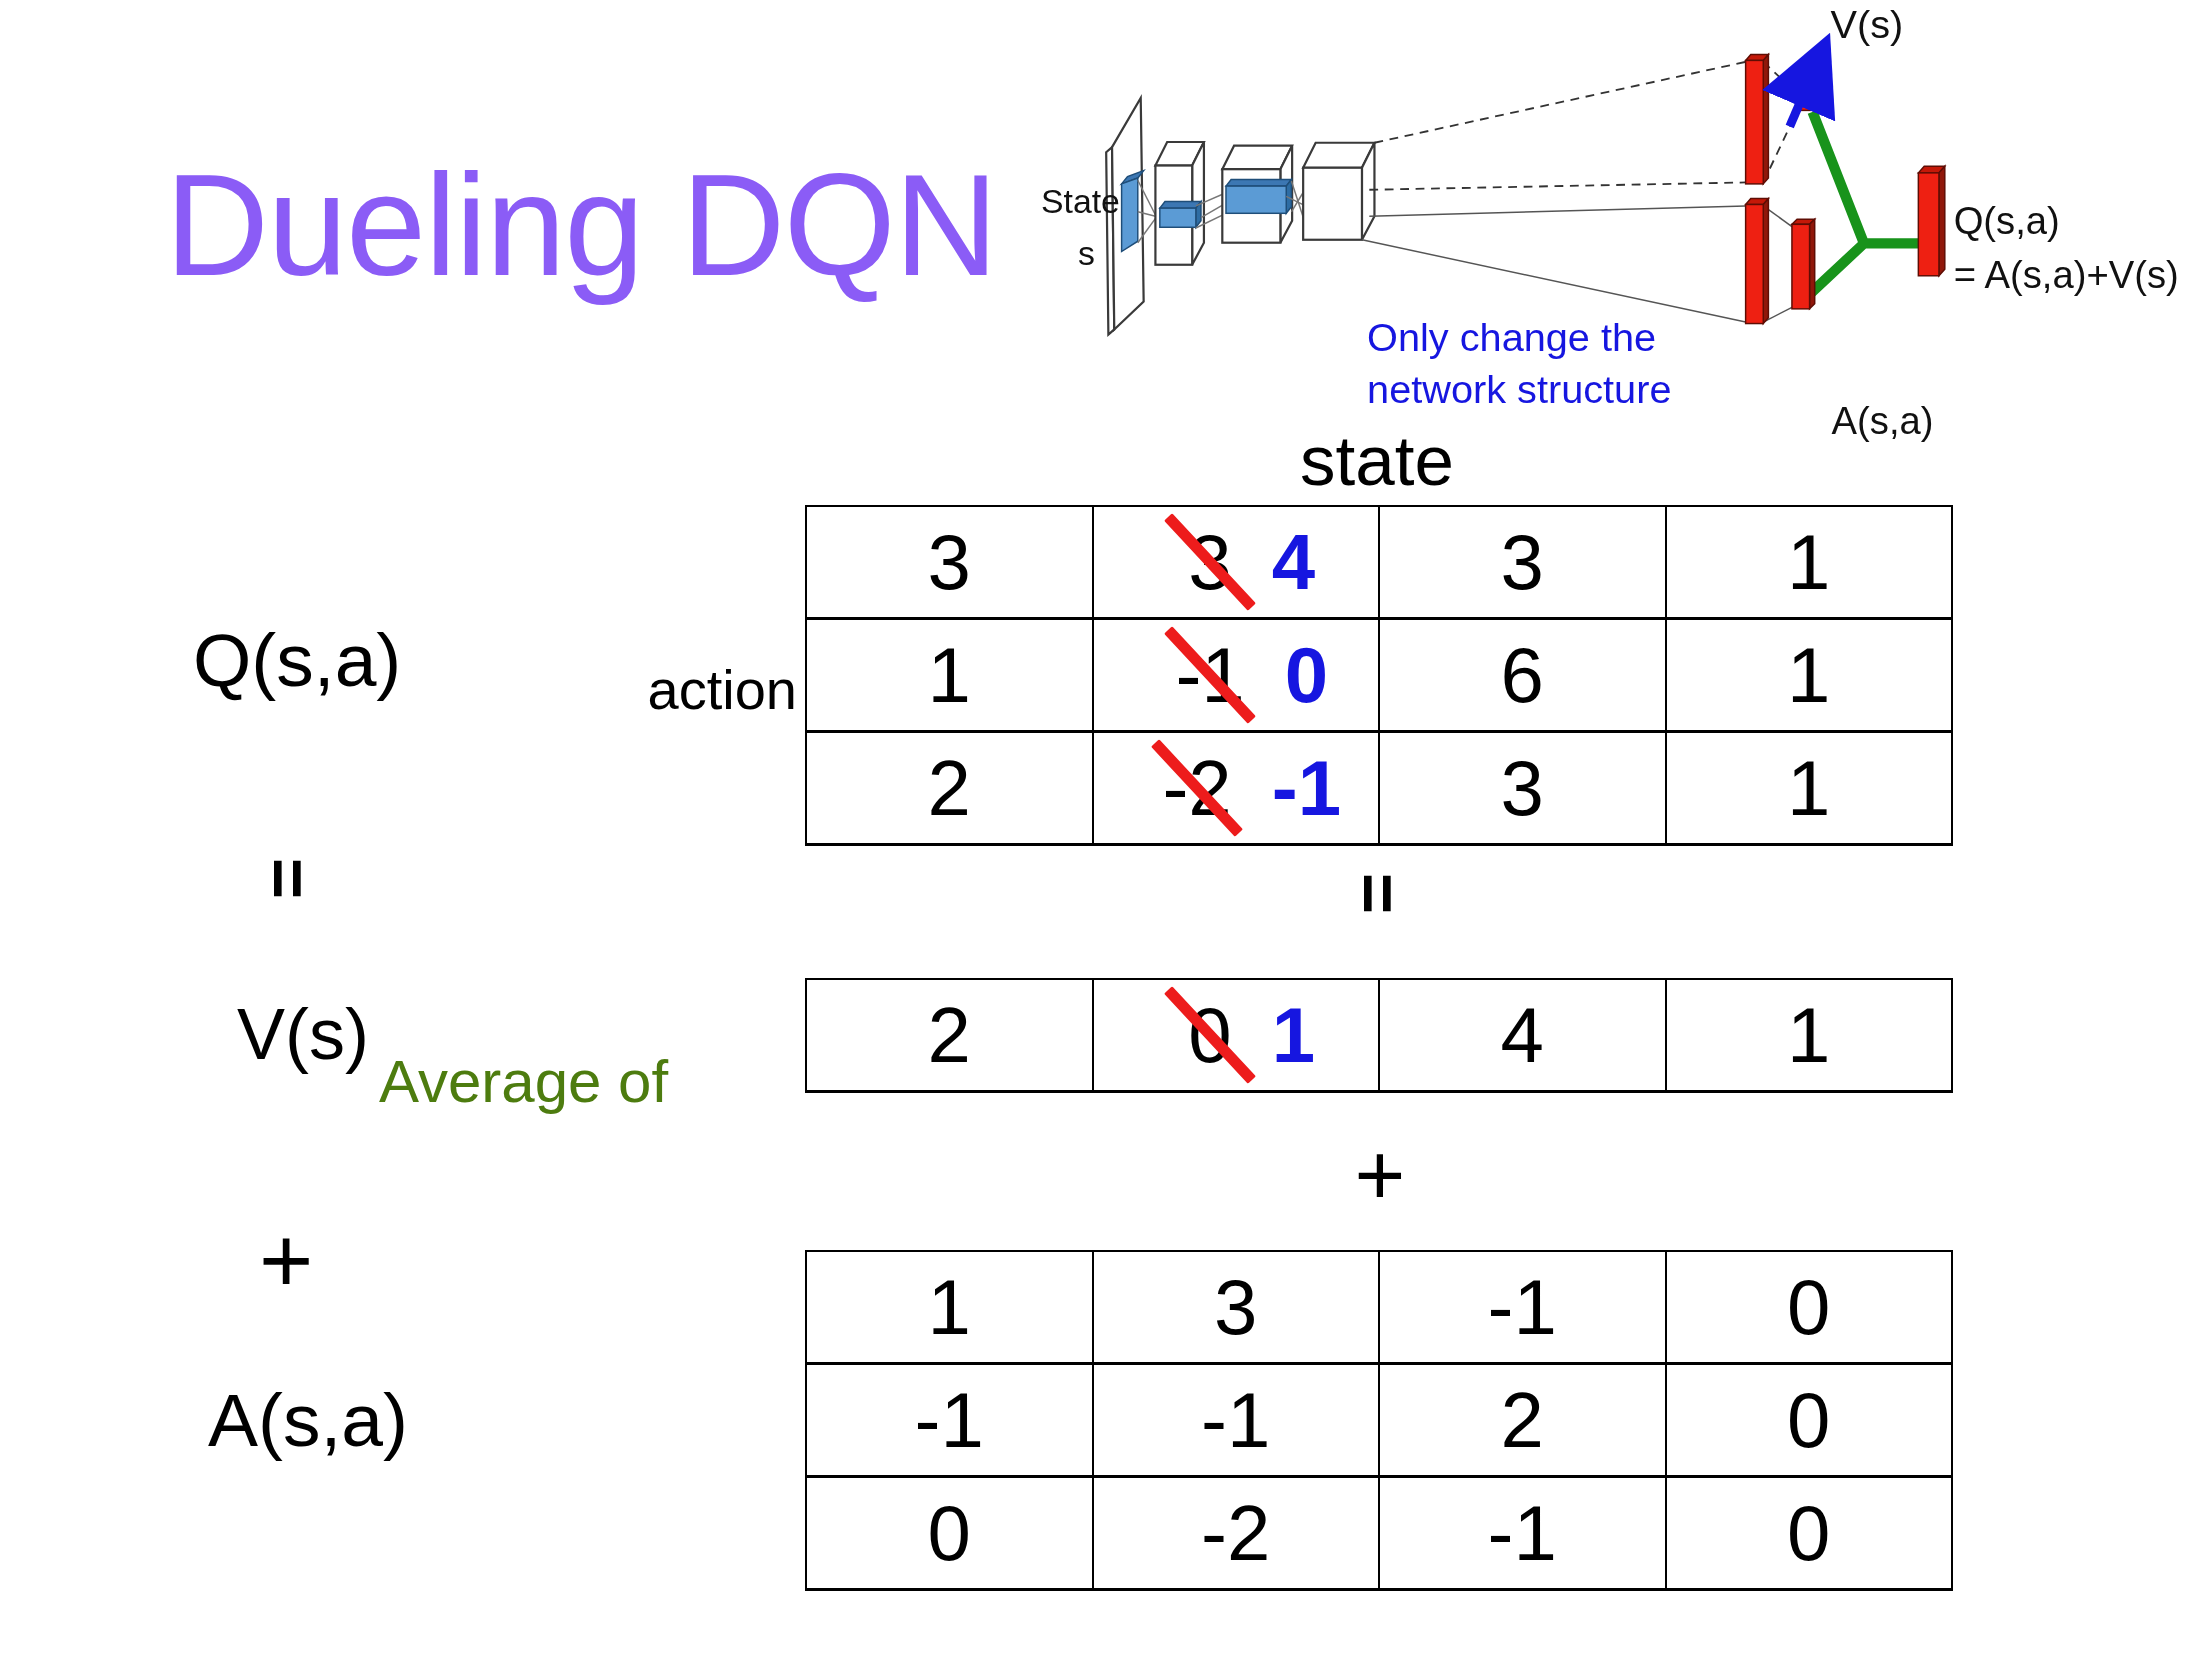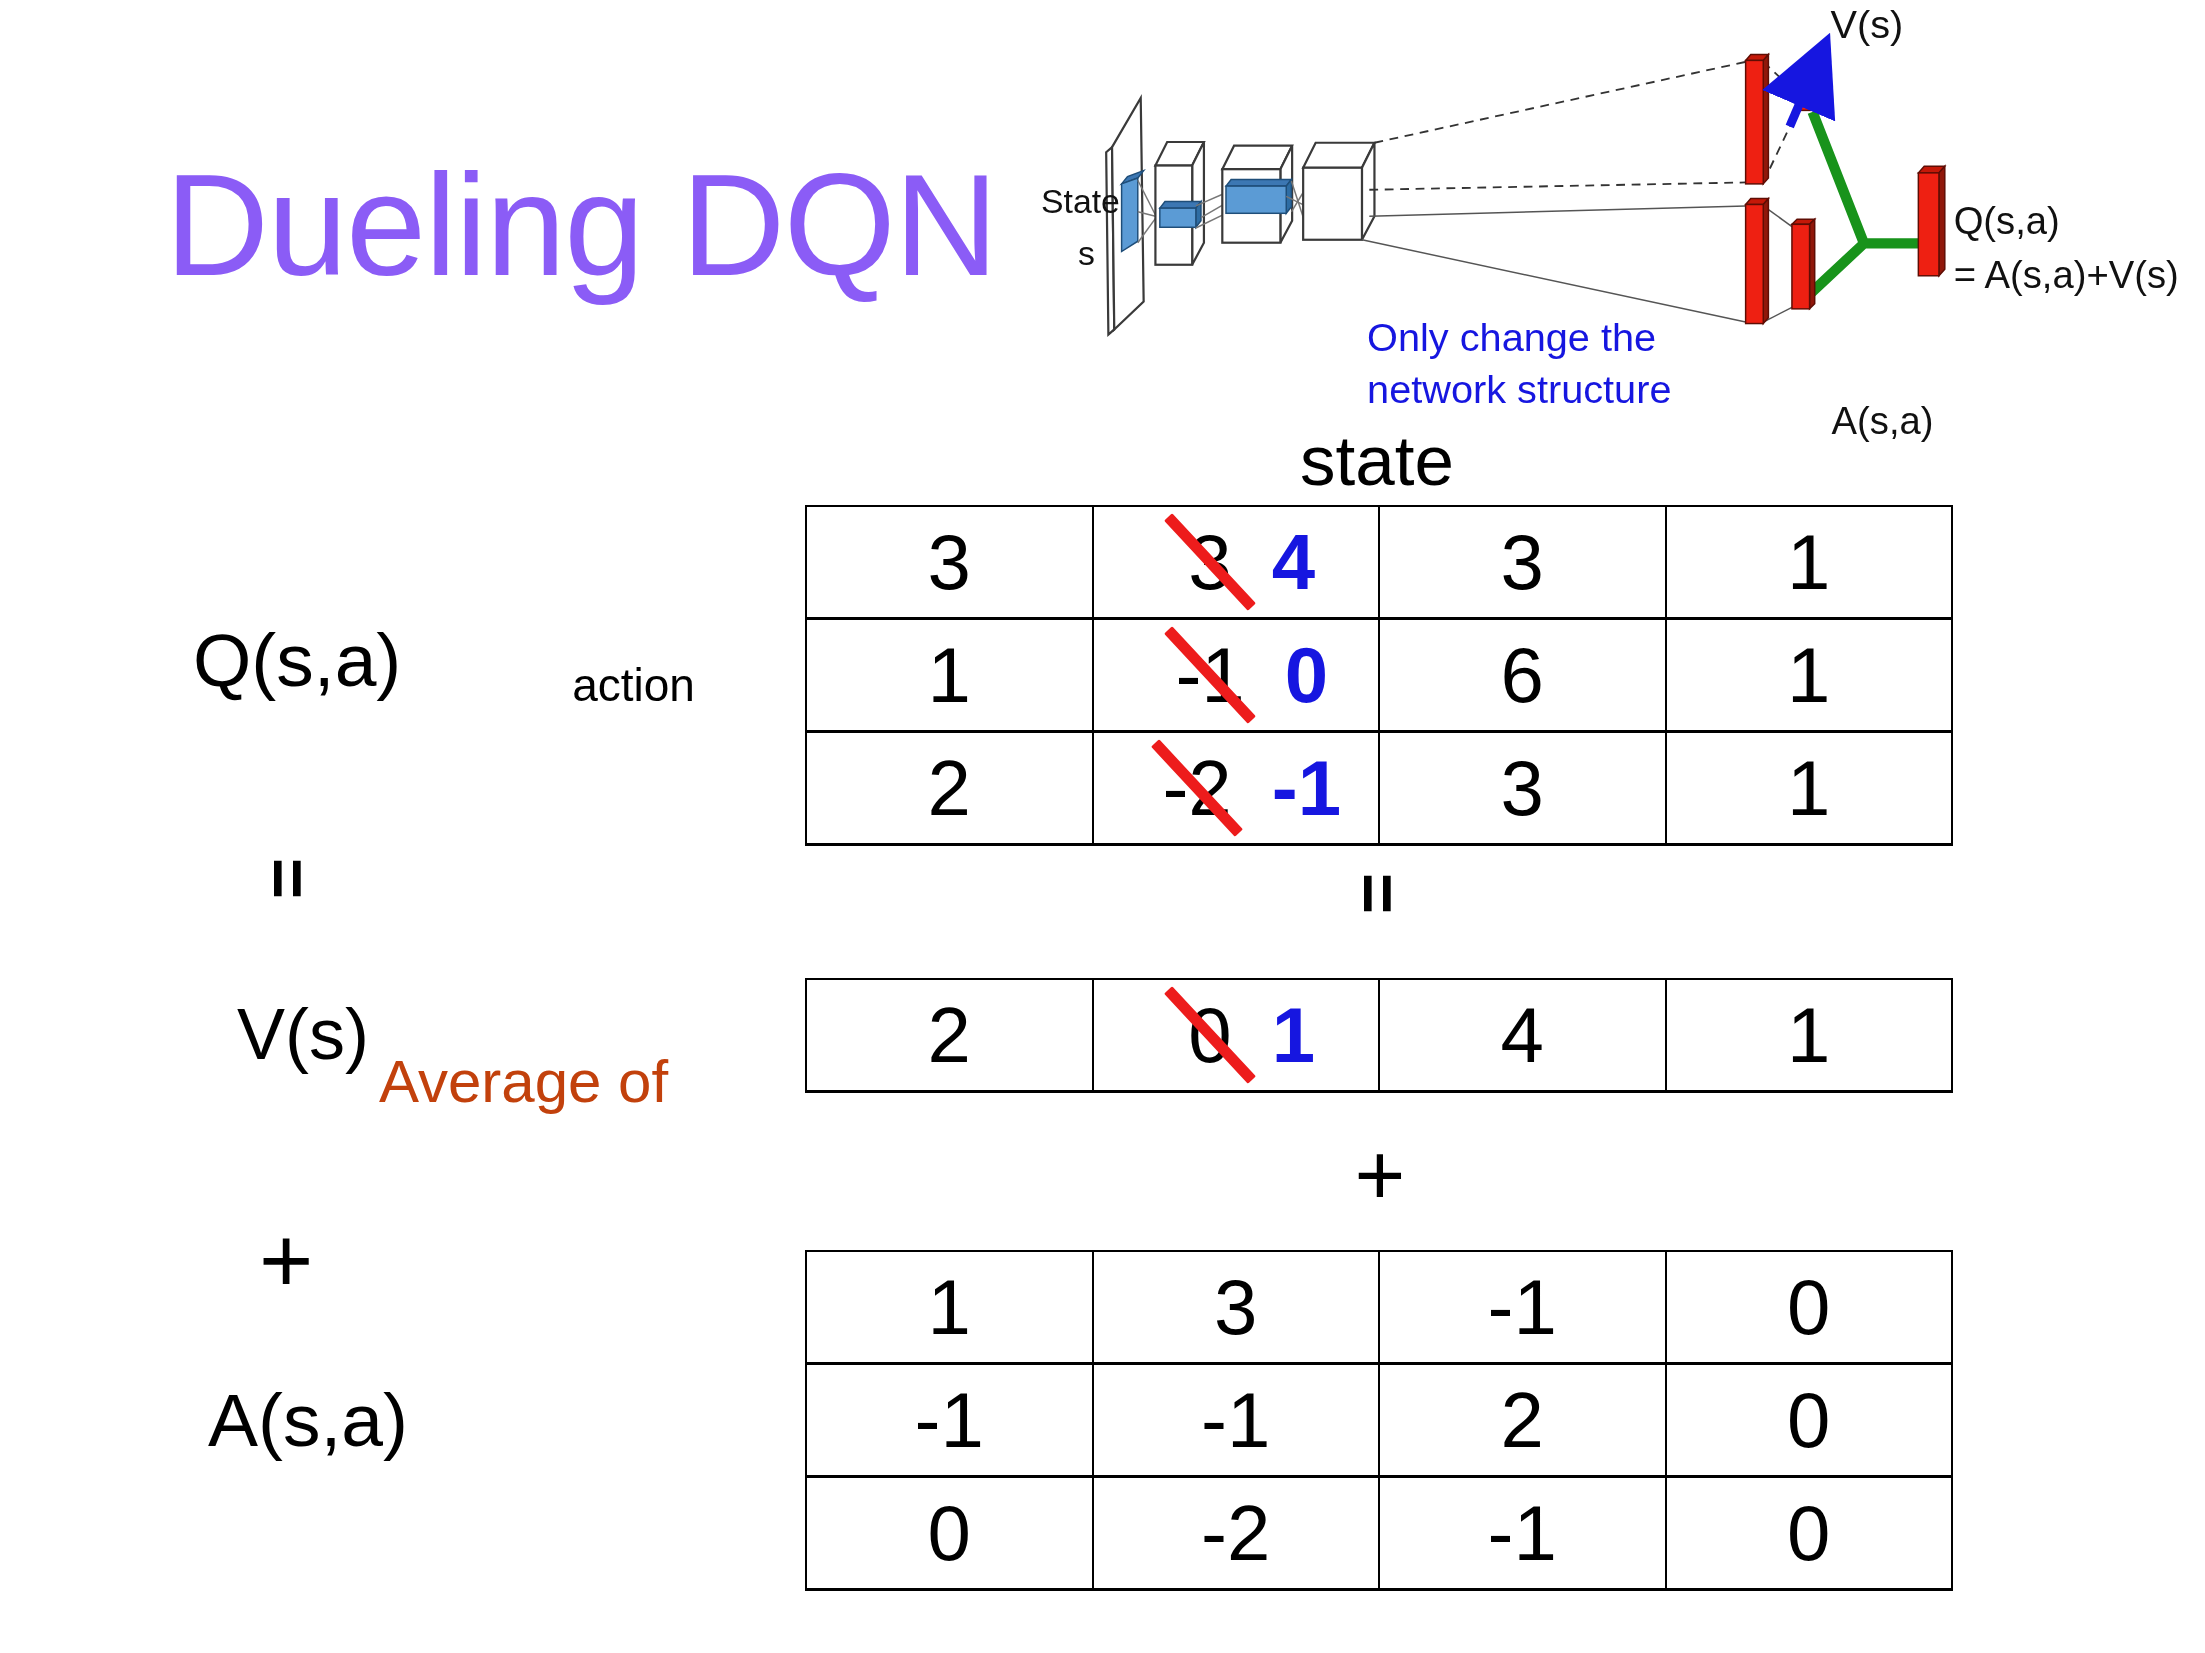--- a/index.html
+++ b/index.html
@@ -11,25 +11,25 @@
     position:absolute;left:165px;top:147px;margin:0;
     font-size:144px;font-weight:400;letter-spacing:-1.5px;color:#8b5cf6;line-height:1.1;
   }
   
   .net{position:absolute;left:1029px;top:0;width:1176px;height:456px;}
   .net text{font-family:"Liberation Sans", sans-serif;}
 
   
   .lbl{position:absolute;font-size:72px;line-height:1;}
   .state-lbl{left:805px;top:425px;width:1144px;text-align:center;font-size:71px;}
-  .action-lbl{left:470px;top:662px;width:327px;text-align:center;font-size:46px;}
+  .action-lbl{left:470px;top:662px;width:327px;text-align:right;font-size:56px;}
   .q-lbl{left:193px;top:623px;font-size:75px;}
   .v-lbl{left:237px;top:998px;font-size:72px;}
   .a-lbl{left:208px;top:1383px;font-size:75px;}
-  .note{position:absolute;color:#c2410c;font-size:60px;line-height:1.33;}
+  .note{position:absolute;color:#4d7c0f;font-size:60px;line-height:1.33;}
   .avg-note{left:379px;top:1042px;}
   .sum-note{left:379px;top:1459px;}
   .rot-eq{position:absolute;width:96px;text-align:center;font-size:71px;font-weight:700;}
   .rot-eq .rot{display:inline-block;transform:rotate(90deg);}
   .left-eq{left:241px;top:838px;}
   .center-eq{left:1331px;top:853px;}
   .plus{position:absolute;font-size:93px;font-weight:400;line-height:1;}
   .left-plus{left:259px;top:1214px;}
   .center-plus{left:1332px;top:1131px;width:96px;text-align:center;font-size:87px;}
 

